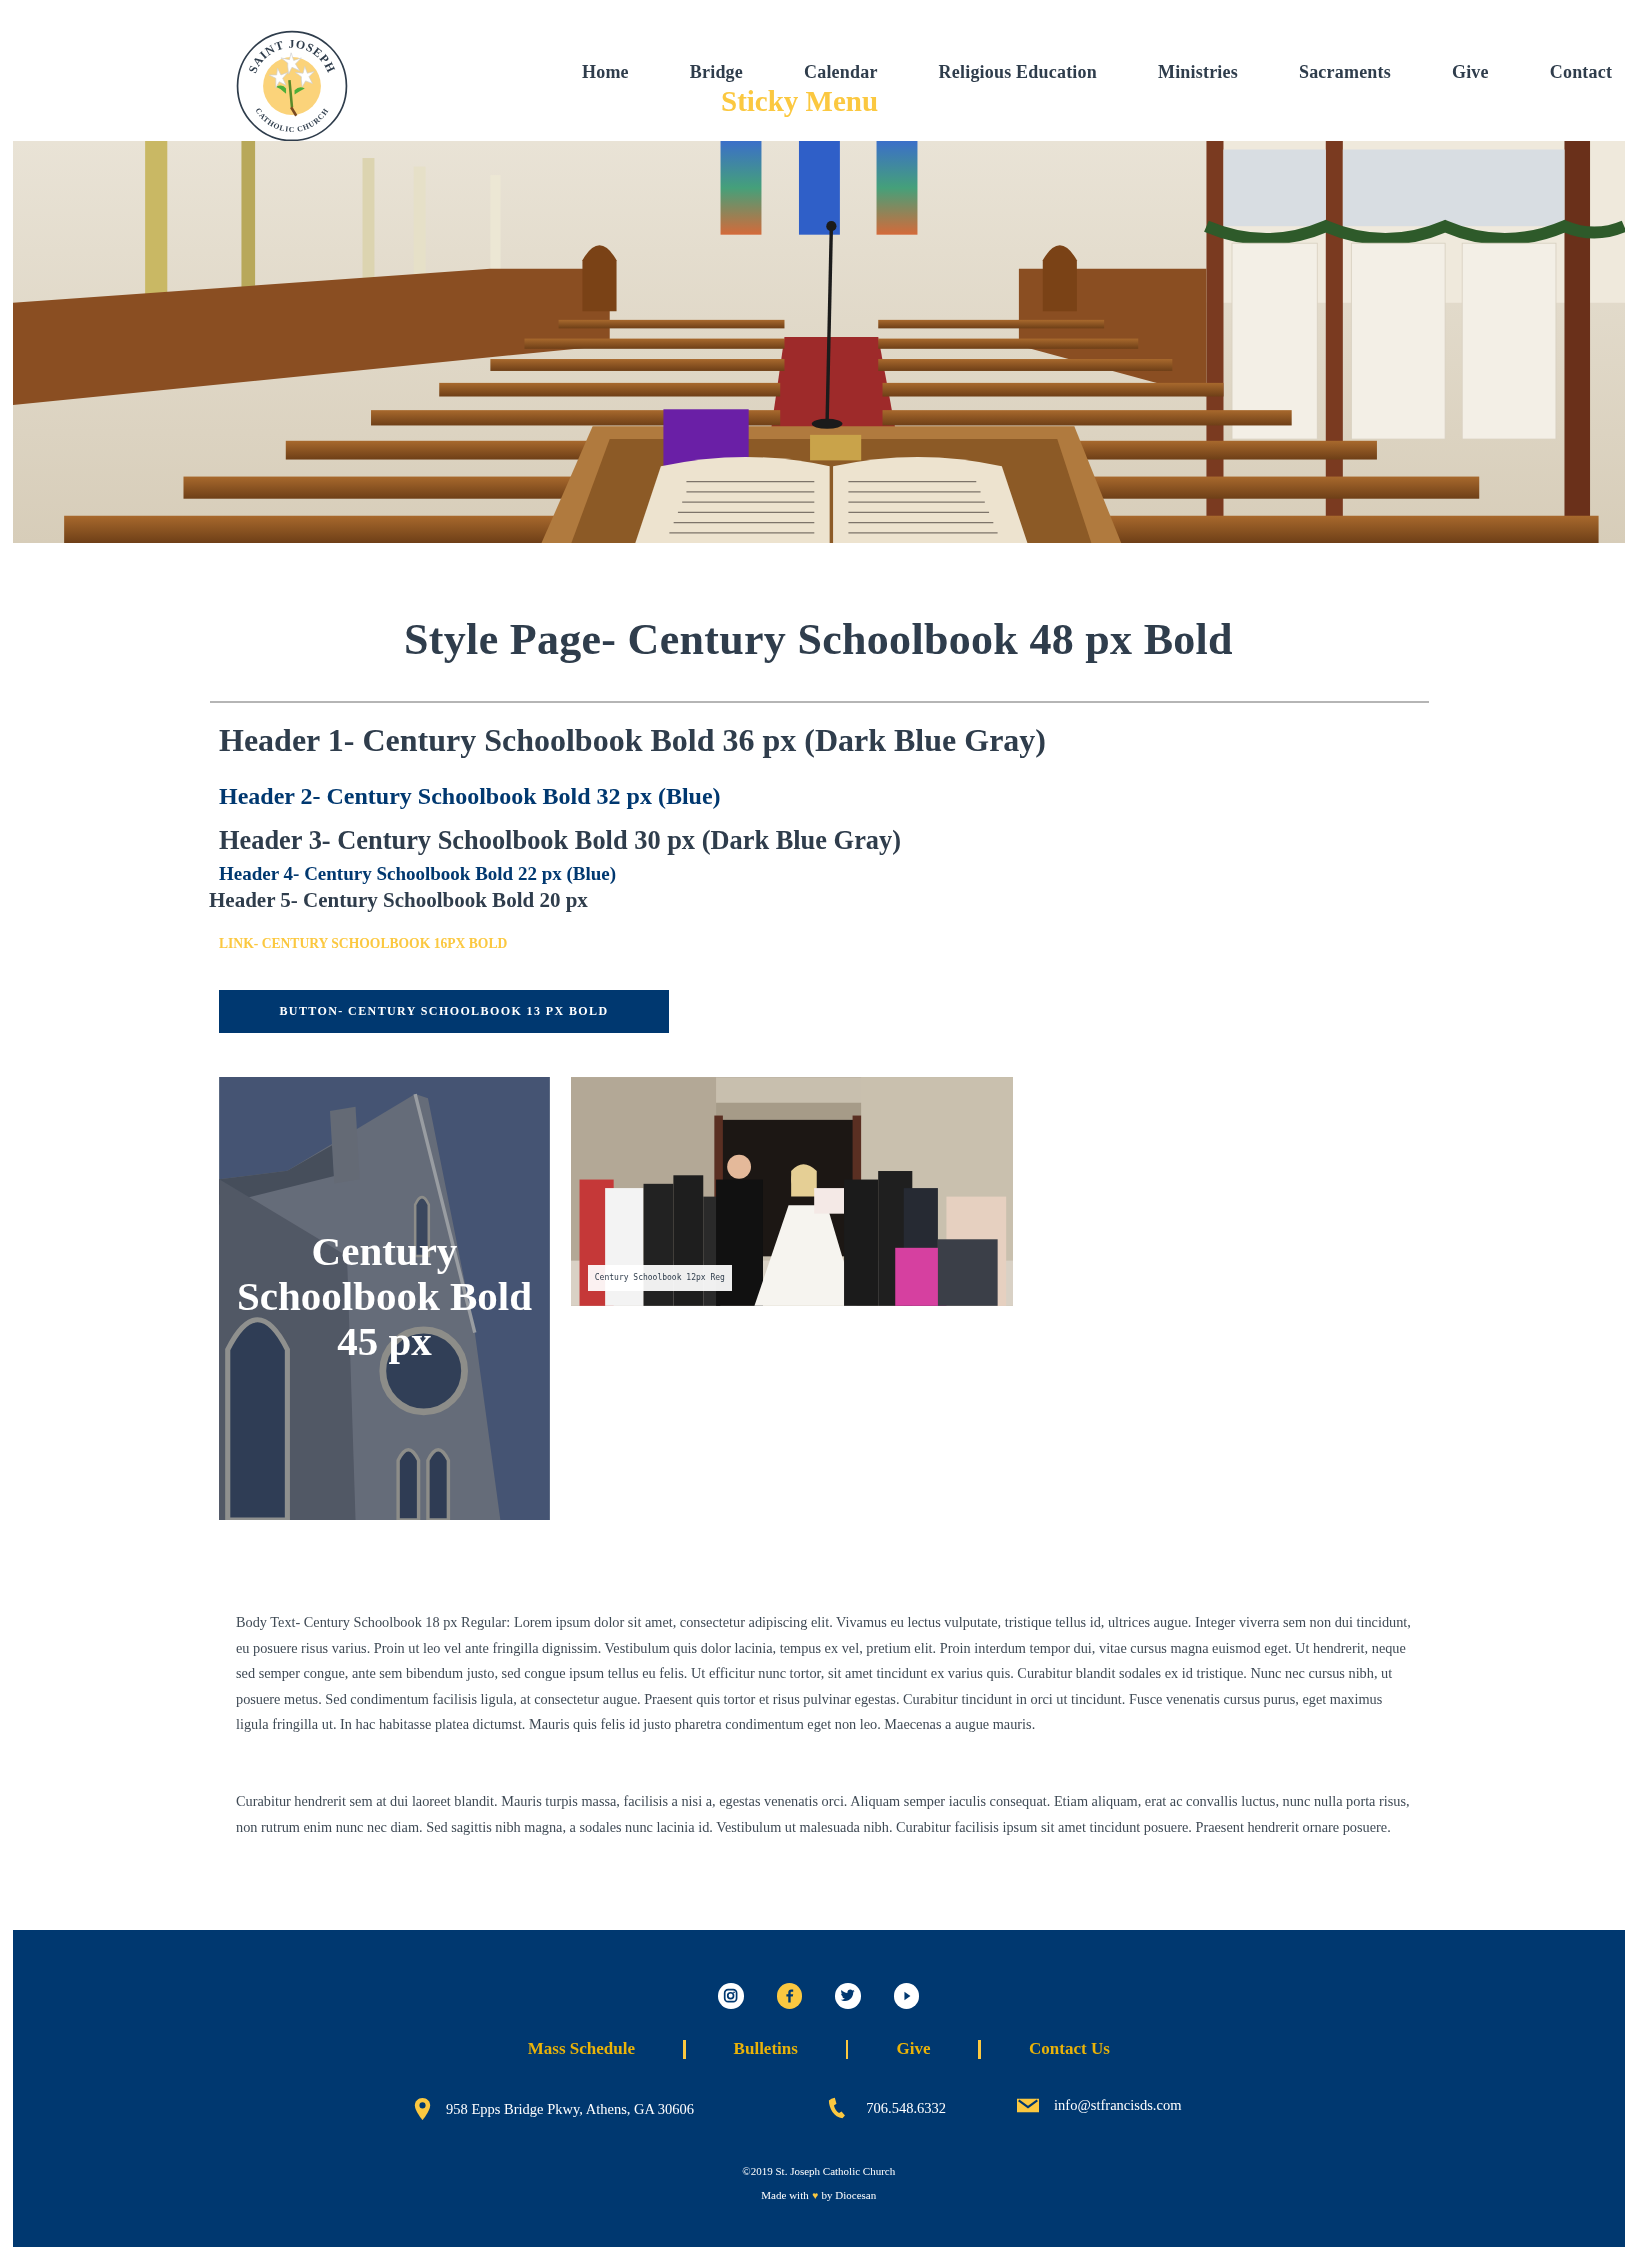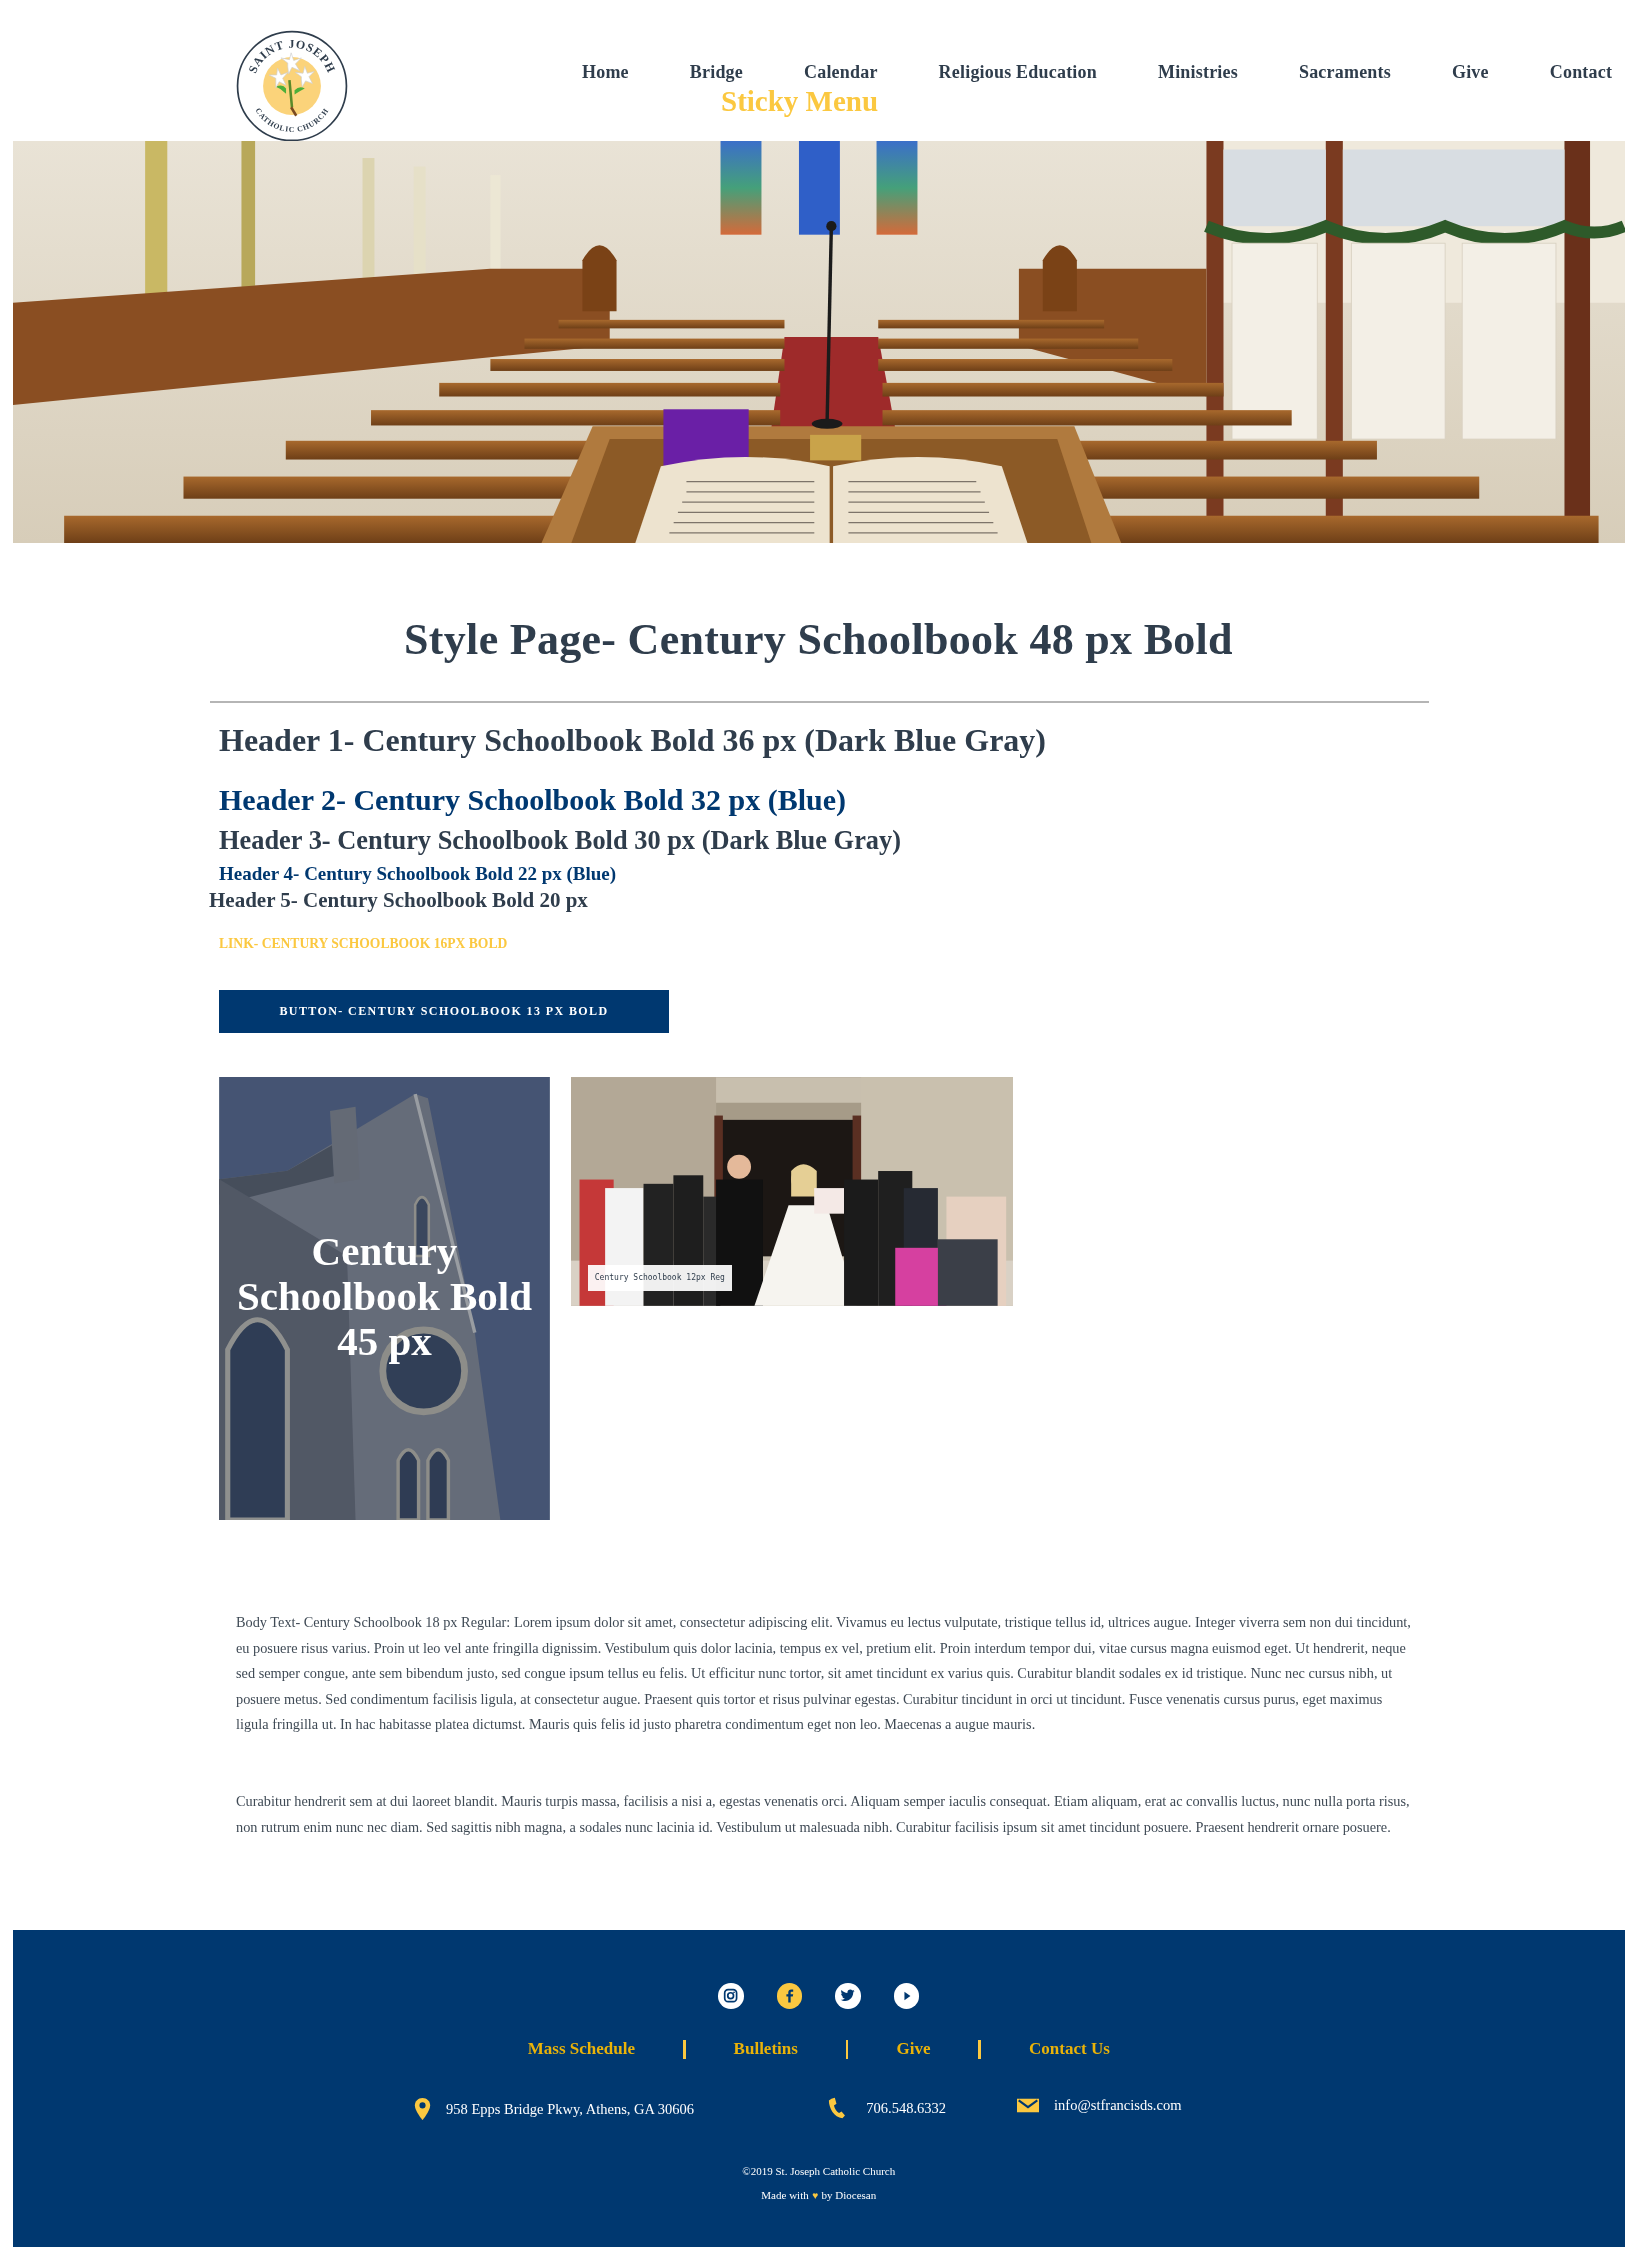--- a/index.html
+++ b/index.html
@@ -14,21 +14,21 @@
   .nav .search { display: inline-flex; width: 19px; height: 19px; margin-left: 1.7px; }
   .sticky-label { position: absolute; left: 721px; top: 85px; font-family: "Liberation Serif", serif; font-weight: bold; font-size: 29px; color: #fbc840; }
 
   
   .hero { position: absolute; left: 12.8px; top: 141px; width: 1612px; height: 402px; overflow: hidden; background: #7a5330; }
 
   
   .page-title { position: absolute; left: 0; top: 614px; width: 1637px; text-align: center; font-family: "Liberation Serif", serif; font-weight: bold; font-size: 44px; color: #2f3d4c; letter-spacing: 0.3px; }
   .divider { position: absolute; left: 210px; top: 701px; width: 1219px; height: 1.7px; background: #b5b5b5; }
   .h1 { position: absolute; left: 219px; top: 722px; font-family: "Liberation Serif", serif; font-weight: bold; font-size: 32px; color: #2f3d4c; white-space: nowrap; }
-  .h2 { position: absolute; left: 219px; top: 783px; font-family: "Liberation Serif", serif; font-weight: bold; font-size: 30px; color: #003870; white-space: nowrap; }
+  .h2 { position: absolute; left: 219px; top: 783px; font-family: "Liberation Serif", serif; font-weight: bold; font-size: 24px; color: #003870; white-space: nowrap; }
   .h3 { position: absolute; left: 219px; top: 825px; font-family: "Liberation Serif", serif; font-weight: bold; font-size: 26.4px; color: #2f3d4c; white-space: nowrap; }
   .h4 { position: absolute; left: 219px; top: 863px; font-family: "Liberation Serif", serif; font-weight: bold; font-size: 19px; color: #003870; white-space: nowrap; }
   .h5 { position: absolute; left: 209px; top: 888px; font-family: "Liberation Serif", serif; font-weight: bold; font-size: 21px; color: #2f3d4c; white-space: nowrap; }
   .link-sample { position: absolute; left: 219px; top: 936px; font-family: "Liberation Serif", serif; font-weight: bold; font-size: 13.6px; color: #fbc840; text-decoration: none; white-space: nowrap; }
   .btn-sample { position: absolute; left: 219px; top: 990px; width: 450px; height: 43px; background: #003870; color: #fff; border: none; font-family: "Liberation Serif", serif; font-weight: bold; font-size: 12px; letter-spacing: 1.4px; display: flex; align-items: center; justify-content: center; cursor: pointer; }
 
   .card-tall { position: absolute; left: 219px; top: 1077px; width: 331px; height: 443px; overflow: hidden; }
   .card-tall .overlay { position: absolute; inset: 0; background: rgba(30,42,70,0.35); }
   .card-tall .caption { position: absolute; left: 0; top: 152px; width: 100%; text-align: center; font-family: "Liberation Serif", serif; font-weight: bold; font-size: 41px; line-height: 45px; color: #ffffff; padding: 0 10px; }
 

